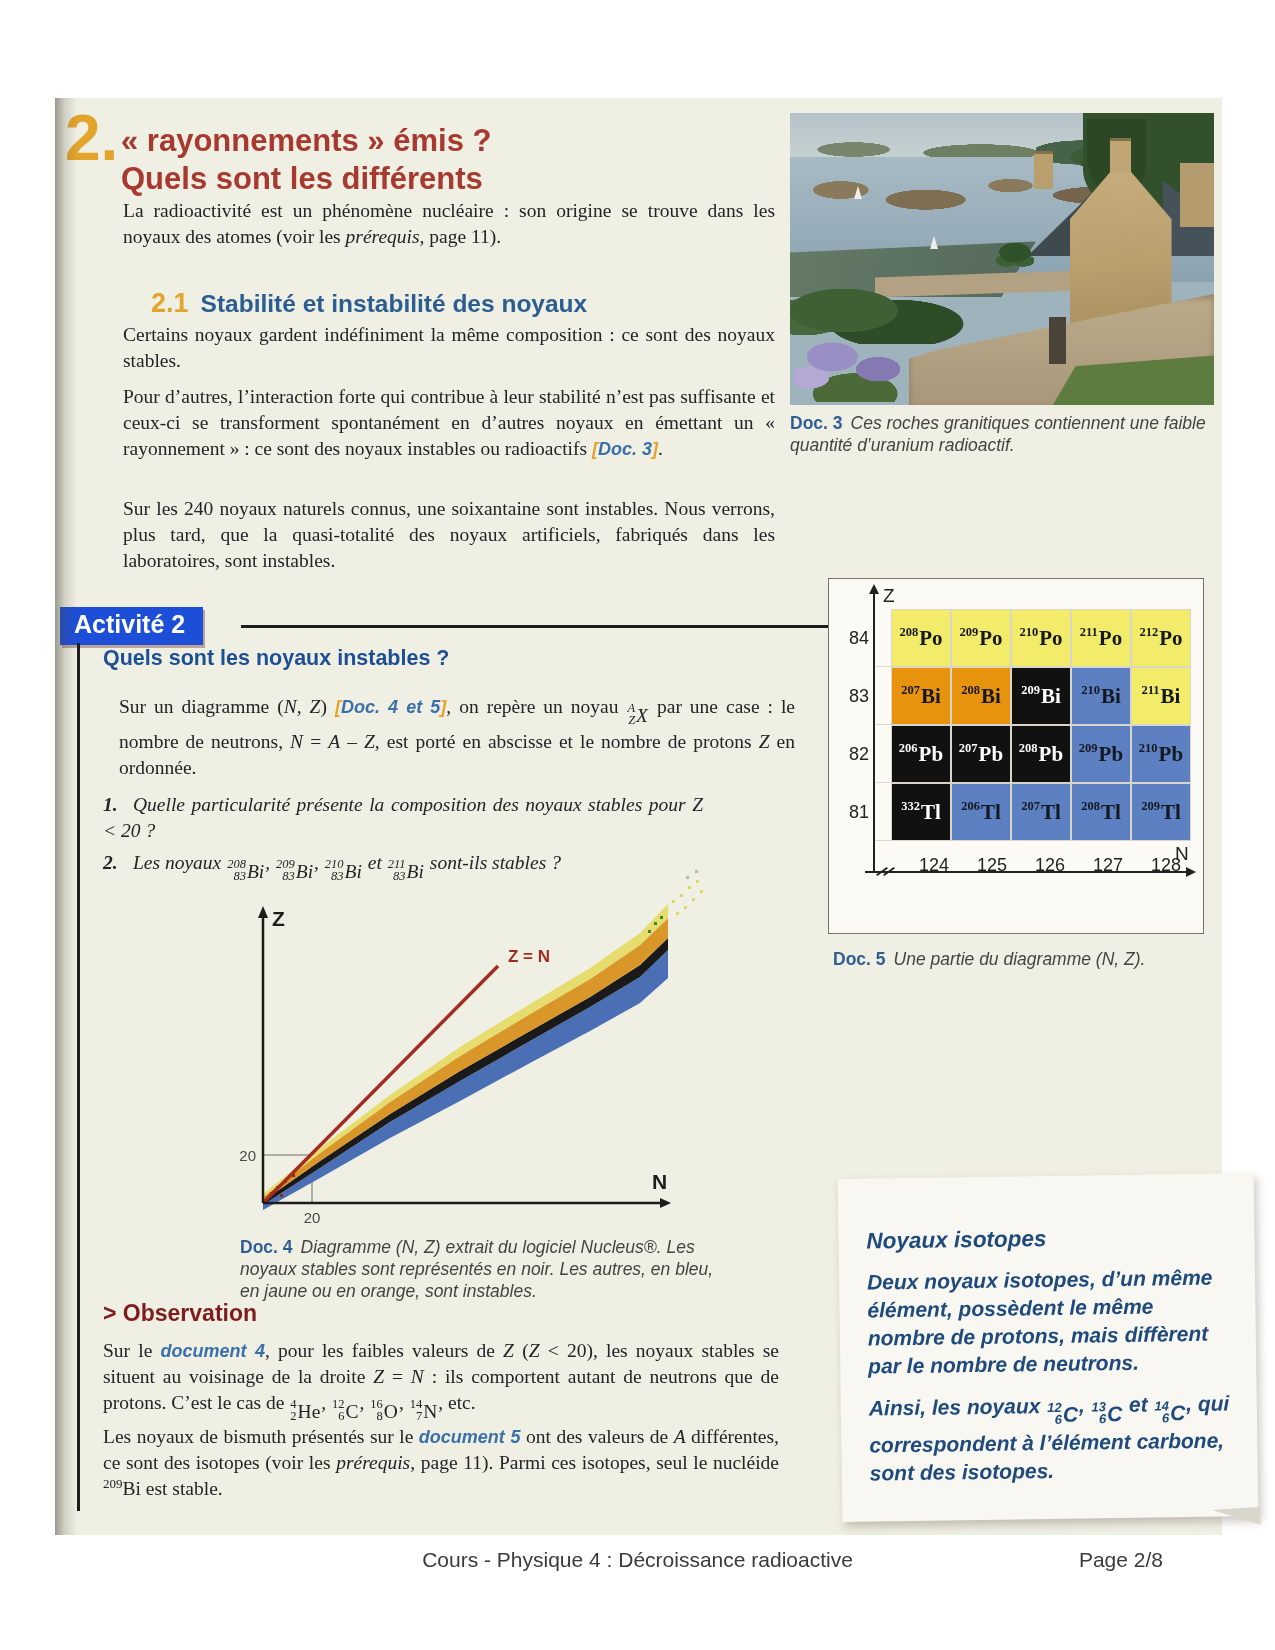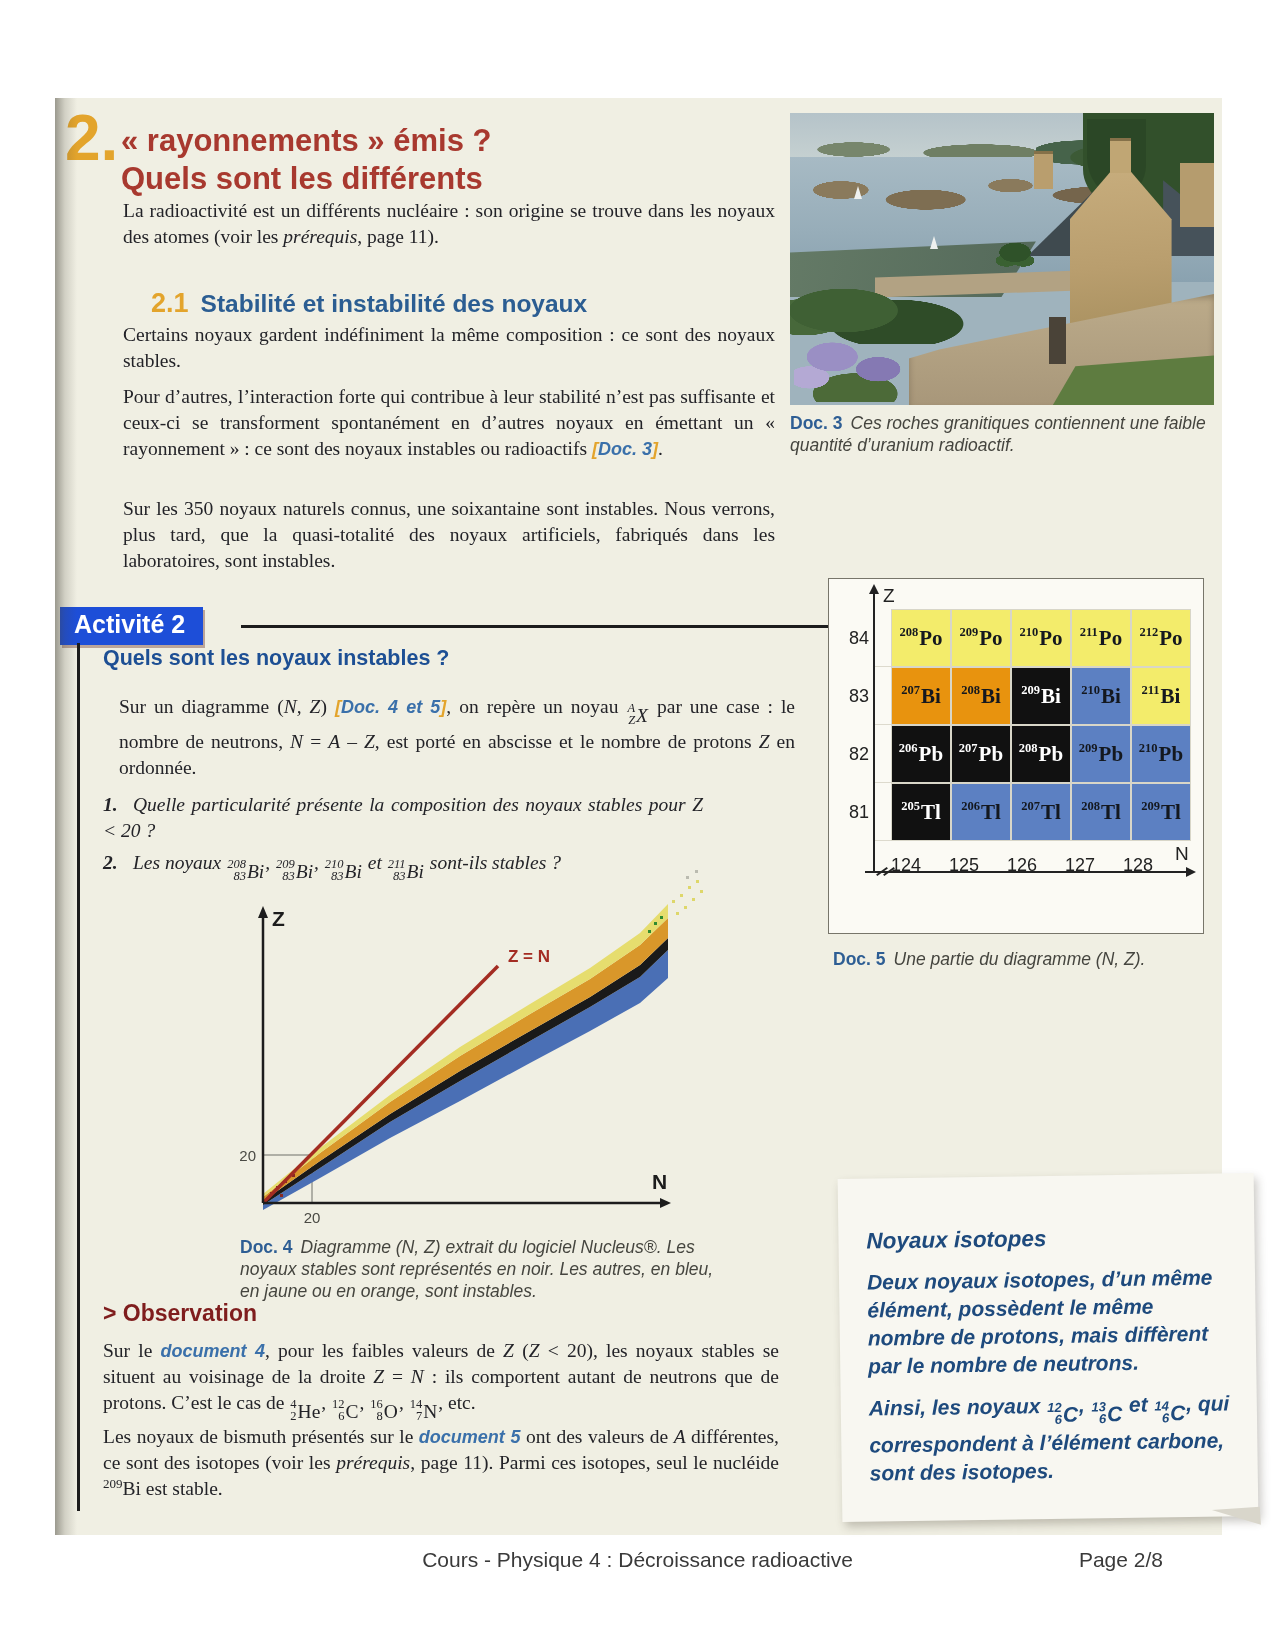--- a/index.html
+++ b/index.html
@@ -101,21 +101,21 @@
   .d5-gap{width:16px;border-bottom:1px solid #dddacd;}
   .d5-cell{width:58px;height:56px;display:flex;align-items:center;justify-content:center;
            border:1px solid #d8d6c8;font-family:"Liberation Serif", serif;font-weight:bold;color:#14181f;}
   .d5-cell[data-state="yellow"]{background:#f3ec6b;}
   .d5-cell[data-state="orange"]{background:#e8930e;}
   .d5-cell[data-state="blue"]{background:#5c80c2;}
   .d5-cell[data-state="black"]{background:#111;color:#fff;}
   .d5-m{font-size:12.5px;transform:translateY(-6px);margin-right:1px;}
   .d5-s{font-size:21px;}
   .d5-xrow{display:flex;margin-top:14px;}
-  .d5-nlab{width:58px;text-align:left;font-family:"Liberation Sans", sans-serif;font-size:18px;color:#222;}
+  .d5-nlab{width:58px;text-align:right;font-family:"Liberation Sans", sans-serif;font-size:18px;color:#222;}
   .d5-axisv{position:absolute;left:44px;top:14px;width:2px;height:278px;background:#222;}
   .d5-axisv::before{content:"";position:absolute;left:-4px;top:-9px;border-left:5px solid transparent;
       border-right:5px solid transparent;border-bottom:10px solid #222;}
   .d5-axish{position:absolute;left:36px;top:292px;height:2px;width:322px;background:#222;}
   .d5-axish::after{content:"";position:absolute;right:-9px;top:-4px;border-top:5px solid transparent;
       border-bottom:5px solid transparent;border-left:10px solid #222;}
   .d5-z{position:absolute;left:54px;top:6px;font-family:"Liberation Sans", sans-serif;font-size:19px;color:#222;}
   .d5-n{position:absolute;left:346px;top:264px;font-family:"Liberation Sans", sans-serif;font-size:19px;color:#222;}
   .d5-break{position:absolute;width:2px;height:13px;background:#222;transform:rotate(55deg);}
   .b1{left:52px;top:286px;} .b2{left:59px;top:286px;}
@@ -140,29 +140,29 @@
 </head>
 <body>
 
 <div class="page abs">
 
   <div class="abs sec-num" style="left:10px;top:8px;">2.</div>
   <div class="abs sec-title" style="left:66px;top:24px;">
     <div>« rayonnements » émis ?</div>
     <div>Quels sont les différents</div>
   </div>
-  <p class="abs serif" style="left:68px;top:100px;width:652px;margin:0;"><span>La radioactivité est un différents nucléaire : son origine se trouve dans les noyaux des atomes (voir les </span><span class="seg-it">prérequis</span><span>, page 11).</span></p>
+  <p class="abs serif" style="left:68px;top:100px;width:652px;margin:0;"><span>La radioactivité est un phénomène nucléaire : son origine se trouve dans les noyaux des atomes (voir les </span><span class="seg-it">prérequis</span><span>, page 11).</span></p>
 
   <div class="abs sub-head" style="left:68px;top:190px;">
     <span class="sub-num">2.1</span>
     <span class="sub-title">Stabilité et instabilité des noyaux</span>
   </div>
   <p class="abs serif" style="left:68px;top:224px;width:652px;margin:0;">Certains noyaux gardent indéfiniment la même composition : ce sont des noyaux stables.</p>
   <p class="abs serif" style="left:68px;top:286px;width:652px;margin:0;"><span>Pour d’autres, l’interaction forte qui contribue à leur stabilité n’est pas suffisante et ceux-ci se transforment spontanément en d’autres noyaux en émettant un « rayonnement » : ce sont des noyaux instables ou radioactifs </span><span class="seg-bracket">[</span><span class="seg-ref">Doc. 3</span><span class="seg-bracket">]</span><span>.</span></p>
-  <p class="abs serif" style="left:68px;top:398px;width:652px;margin:0;">Sur les 350 noyaux naturels connus, une soixantaine sont instables. Nous verrons, plus tard, que la quasi-totalité des noyaux artificiels, fabriqués dans les laboratoires, sont instables.</p>
+  <p class="abs serif" style="left:68px;top:398px;width:652px;margin:0;">Sur les 240 noyaux naturels connus, une soixantaine sont instables. Nous verrons, plus tard, que la quasi-totalité des noyaux artificiels, fabriqués dans les laboratoires, sont instables.</p>
 
   <div class="abs photo">
     <div class="ph-sky"></div>
     <div class="ph-far"></div>
     <div class="ph-sea"></div>
     <div class="ph-islets"></div>
     <div class="ph-headland"></div>
     <div class="ph-trees"></div>
     <div class="ph-trees2"></div>
     <div class="ph-shore"></div>
@@ -307,21 +307,21 @@
           </div>
           <div class="d5-cell" data-state="blue">
             <span class="d5-m">210</span>
             <span class="d5-s">Pb</span>
           </div>
         </div>
         <div class="d5-row">
           <div class="d5-zlab">81</div>
           <div class="d5-gap"></div>
           <div class="d5-cell" data-state="black">
-            <span class="d5-m">205</span>
+            <span class="d5-m">332</span>
             <span class="d5-s">Tl</span>
           </div>
           <div class="d5-cell" data-state="blue">
             <span class="d5-m">206</span>
             <span class="d5-s">Tl</span>
           </div>
           <div class="d5-cell" data-state="blue">
             <span class="d5-m">207</span>
             <span class="d5-s">Tl</span>
           </div>

